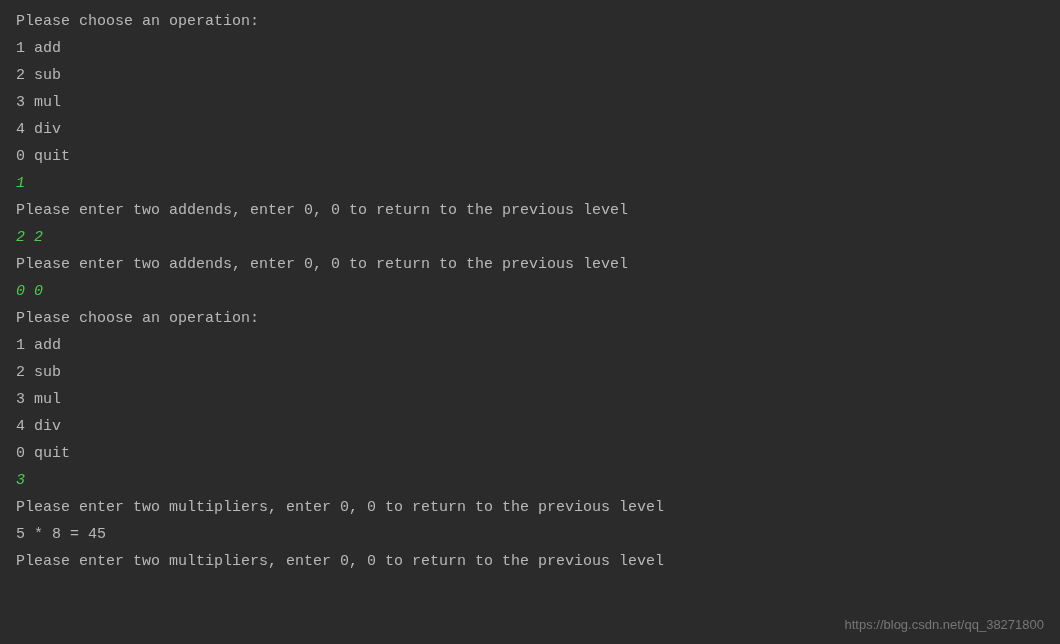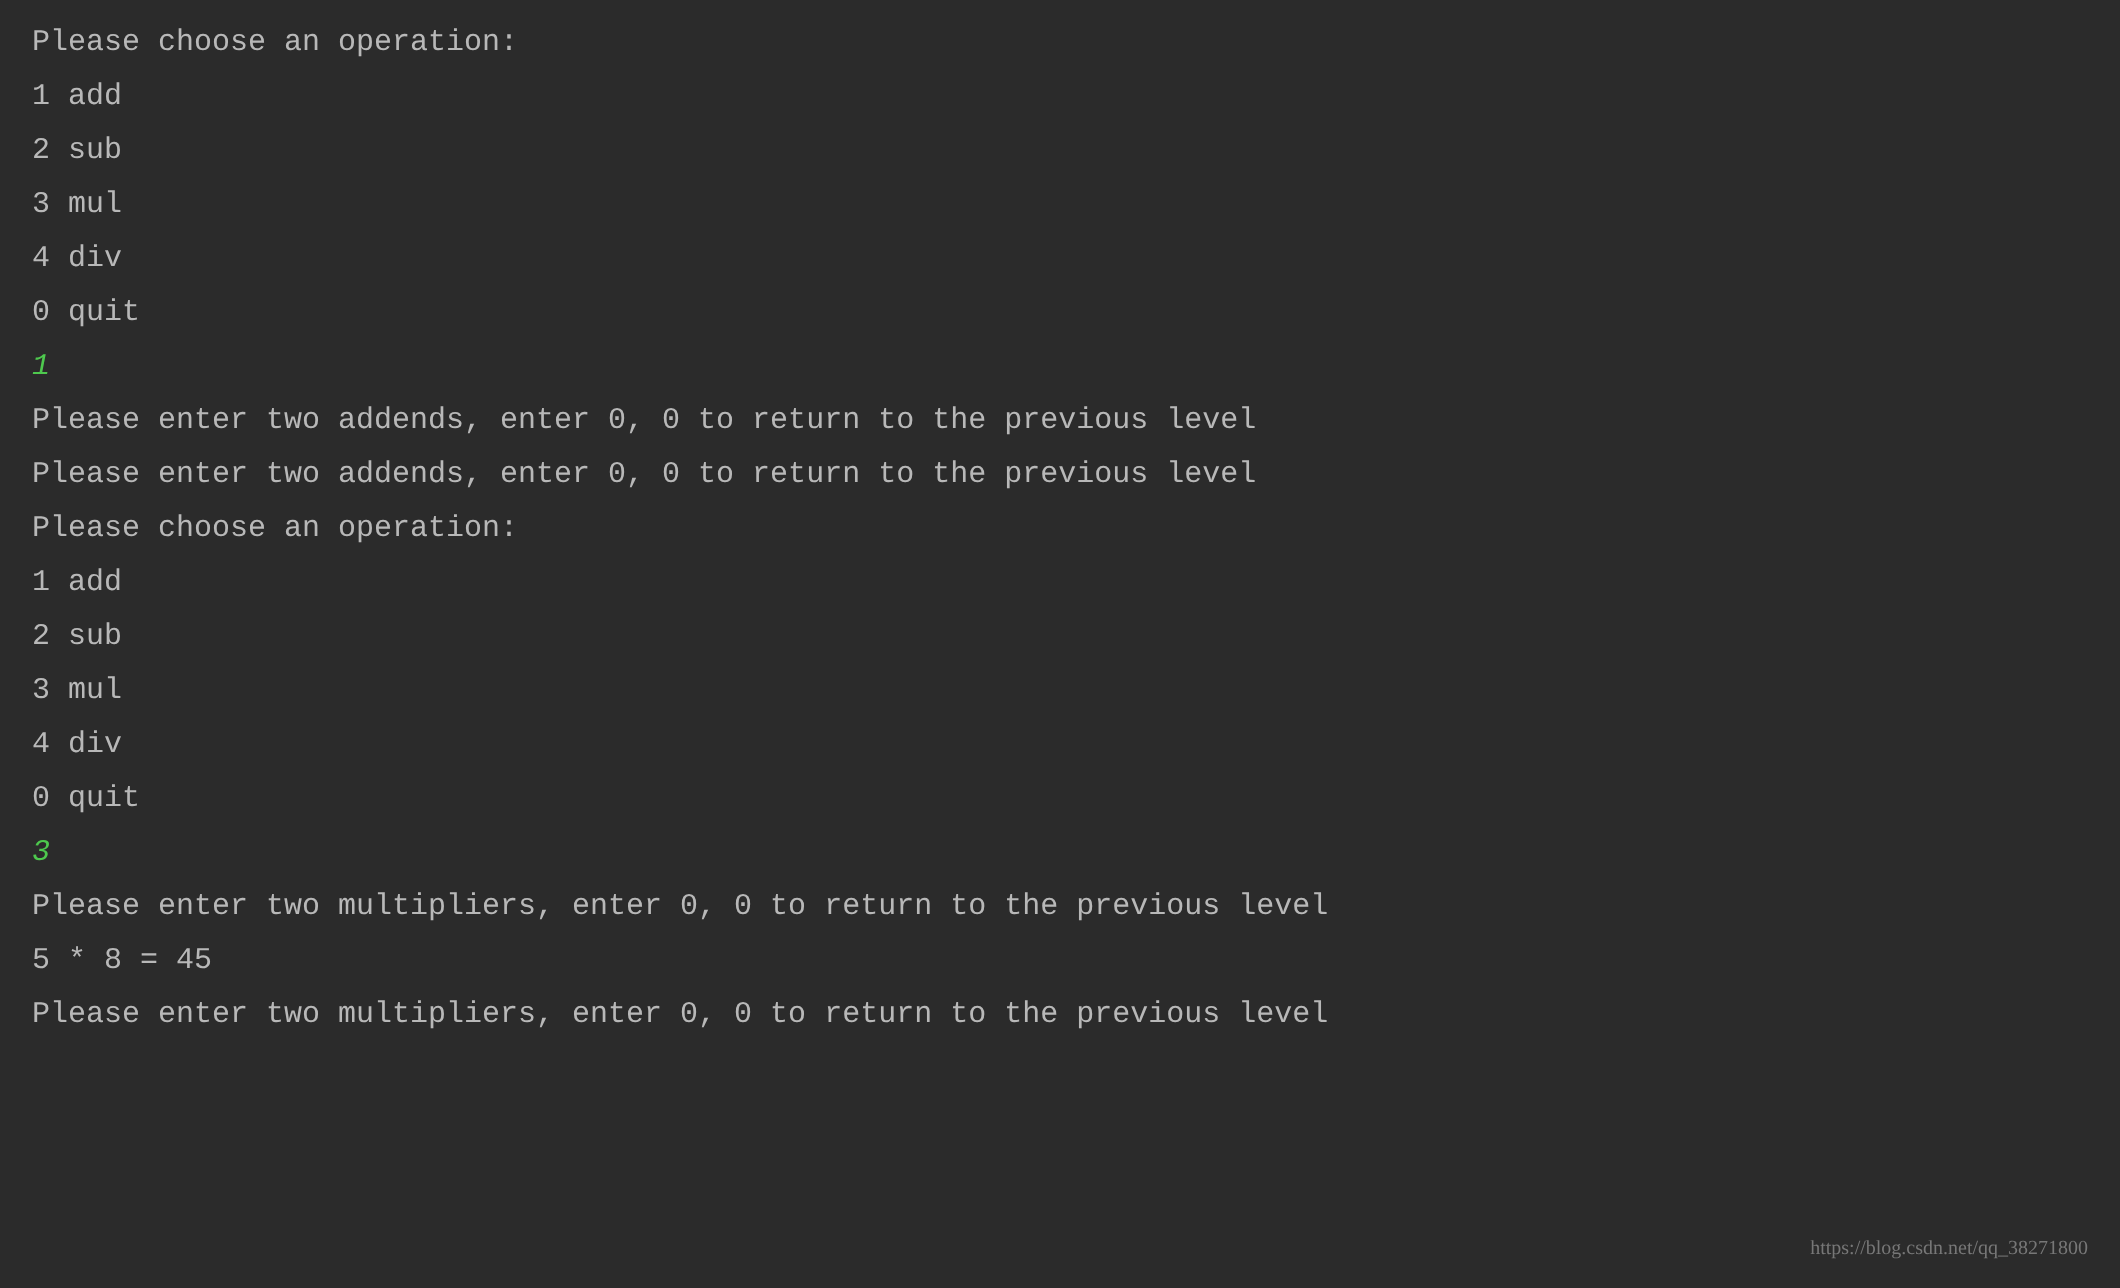--- a/index.html
+++ b/index.html
@@ -24,37 +24,39 @@
     }
     .user-input {
       color: #4ec94e;
       font-style: italic;
     }
     .watermark {
       position: absolute;
       bottom: 6px;
       right: 16px;
       color: #777;
-      font-size: 10px;
-      font-family: Liberation Serif, serif;
+      font-size: 13px;
+      font-family: Liberation Sans, sans-serif;
     }
   </style>
 </head>
 <body>
 
 <div id="terminal">
     <div class="terminal-line">Please choose an operation: </div>
     <div class="terminal-line">1 add</div>
     <div class="terminal-line">2 sub</div>
     <div class="terminal-line">3 mul</div>
     <div class="terminal-line">4 div</div>
     <div class="terminal-line">0 quit</div>
     <div class="terminal-line user-input">1</div>
     <div class="terminal-line">Please enter two addends, enter 0, 0 to return to the previous level</div>
+    <div class="terminal-line user-input">2 2</div>
     <div class="terminal-line">Please enter two addends, enter 0, 0 to return to the previous level</div>
+    <div class="terminal-line user-input">0 0</div>
     <div class="terminal-line">Please choose an operation: </div>
     <div class="terminal-line">1 add</div>
     <div class="terminal-line">2 sub</div>
     <div class="terminal-line">3 mul</div>
     <div class="terminal-line">4 div</div>
     <div class="terminal-line">0 quit</div>
     <div class="terminal-line user-input">3</div>
     <div class="terminal-line">Please enter two multipliers, enter 0, 0 to return to the previous level</div>
     <div class="terminal-line">5 * 8 = 45</div>
     <div class="terminal-line">Please enter two multipliers, enter 0, 0 to return to the previous level</div>

